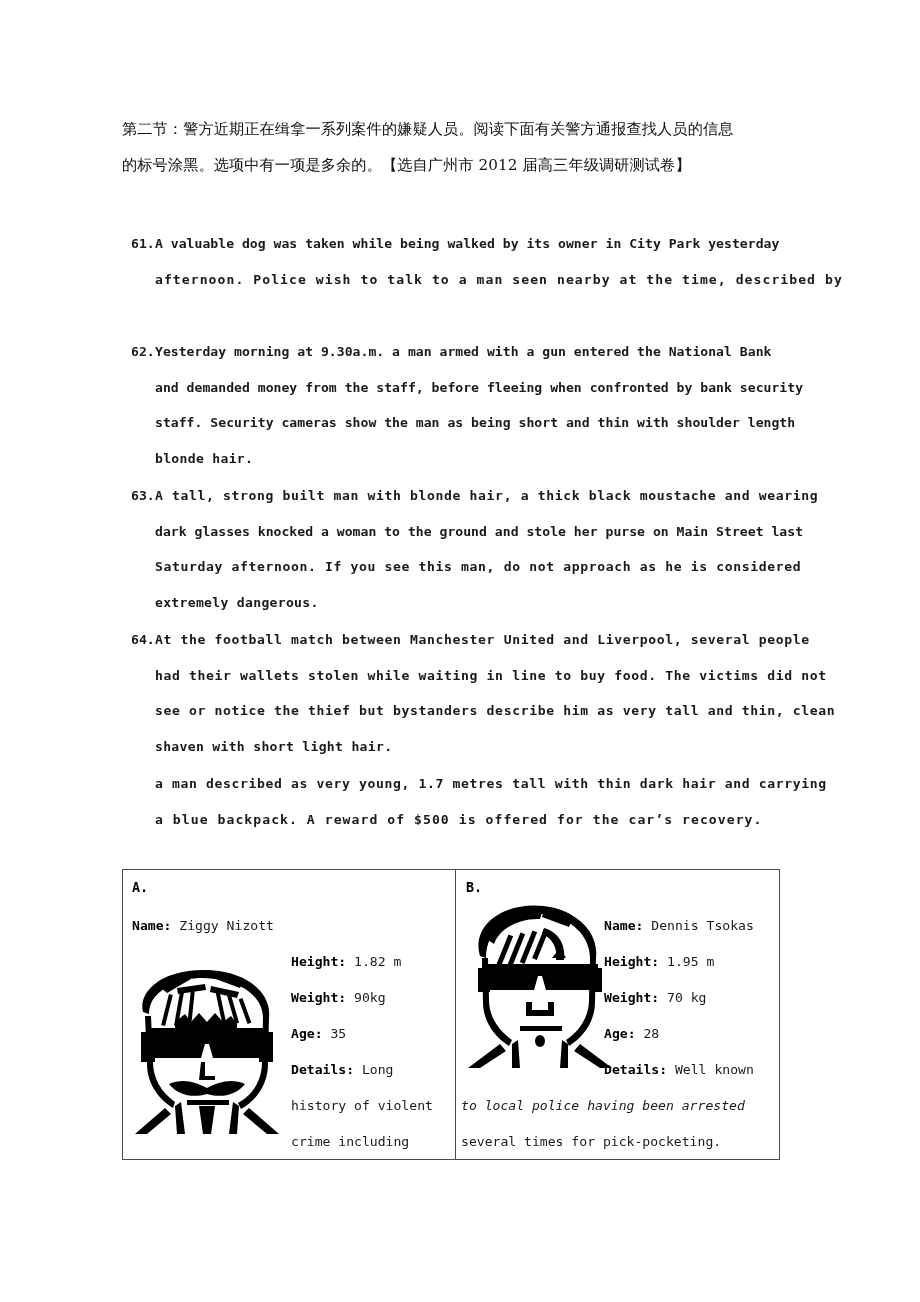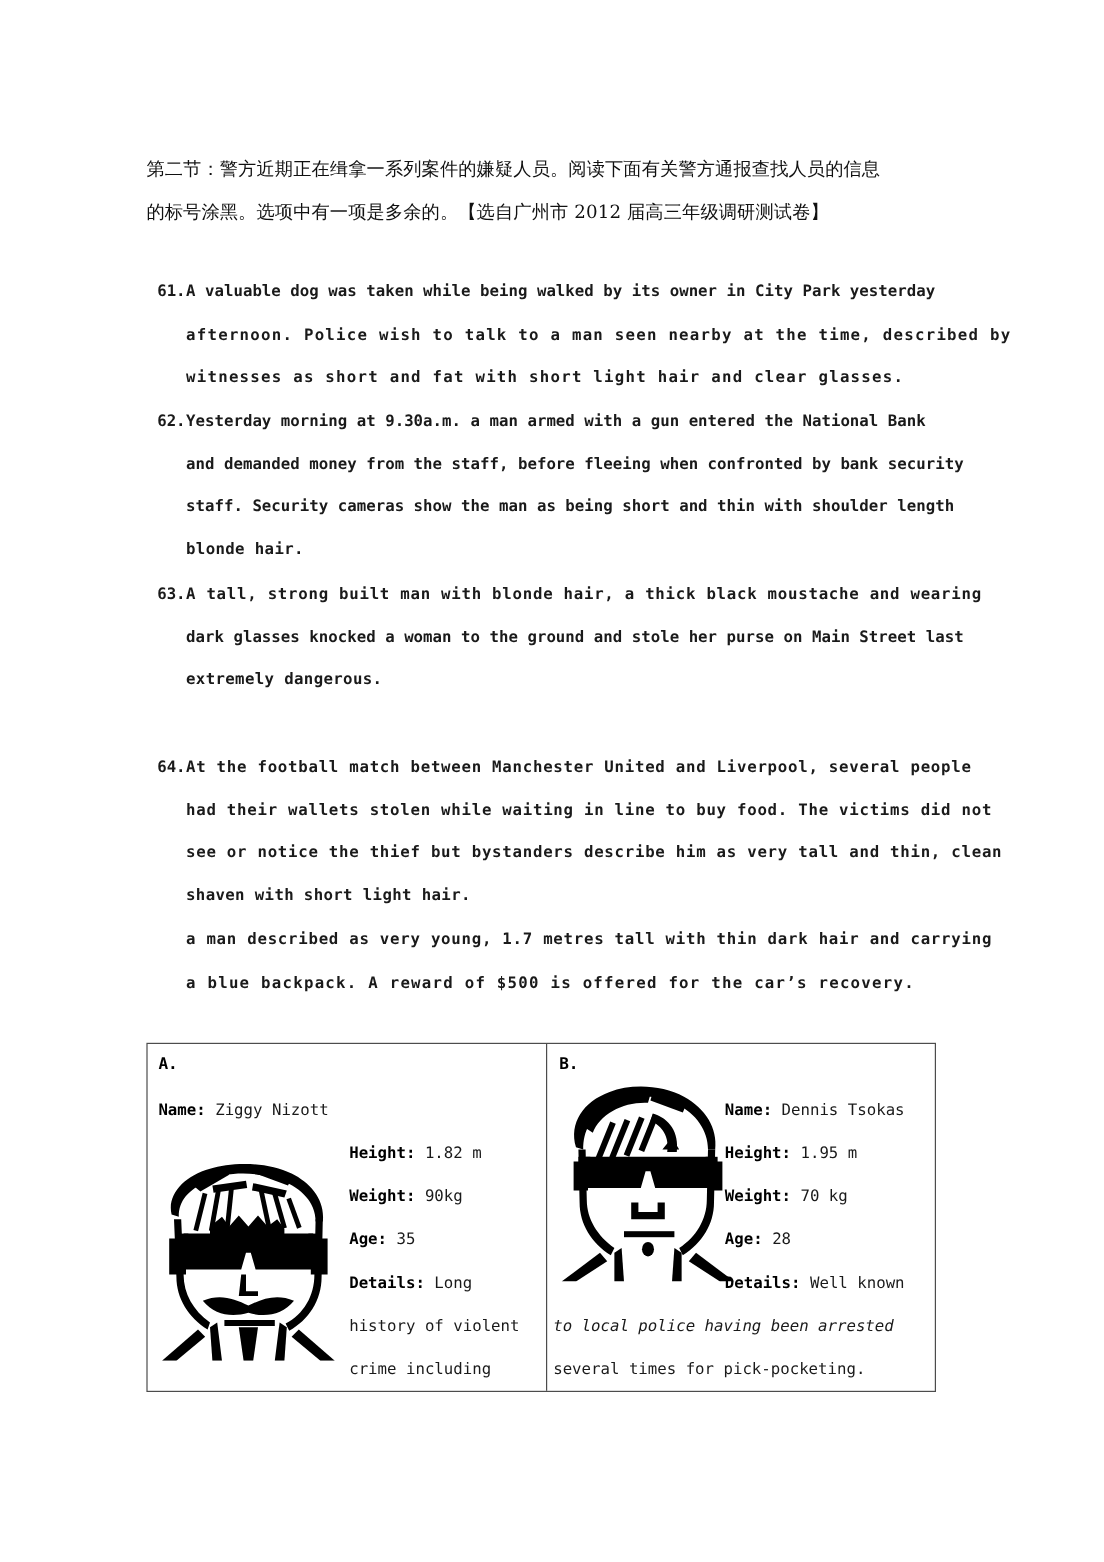--- a/index.html
+++ b/index.html
@@ -19,21 +19,21 @@
     position: absolute;
     left: 0; top: 0;
     width: 920px;
     height: 1302px;
   }
 
   
   .intro {
     position: absolute;
     left: 122px;
-    top: 124px;
+    top: 112px;
     width: 672px;
     font-family: "DejaVu Serif", "Liberation Serif", serif;
     font-size: 15.2px;
     line-height: 35.5px;
     letter-spacing: 0.1px;
     color: #111;
   }
   .intro-line { white-space: nowrap; }
   .intro-line.l2 { text-indent: 6px; }
 
@@ -137,33 +137,33 @@
 <div class="page">
 
   <div class="intro">
     <div class="intro-line">第二节：警方近期正在缉拿一系列案件的嫌疑人员。阅读下面有关警方通报查找人员的信息</div>
     <div class="intro-line">的标号涂黑。选项中有一项是多余的。【选自广州市 2012 届高三年级调研测试卷】</div>
   </div>
 
   <div class="q" style="top:226px;">
     <div class="qline"><span class="qnum">61.</span><span class="qbody sp4">A valuable dog was taken while being walked by its owner in City Park yesterday</span></div>
     <div class="qline"><span class="cont sp2">afternoon. Police wish to talk to a man seen nearby at the time, described by</span></div>
-    <div class="qline"><span class="cont sp2">witnesses as short and fat with short light hair and clear glasses.</span></div>
   </div>
 
   <div class="q" style="top:334px;">
     <div class="qline"><span class="qnum">62.</span><span class="qbody sp4">Yesterday morning at 9.30a.m. a man armed with a gun entered the National Bank</span></div>
     <div class="qline"><span class="cont sp4">and demanded money from the staff, before fleeing when confronted by bank security</span></div>
     <div class="qline"><span class="cont sp4">staff. Security cameras show the man as being short and thin with shoulder length</span></div>
     <div class="qline"><span class="cont sp1">blonde hair.</span></div>
   </div>
 
   <div class="q" style="top:478px;">
     <div class="qline"><span class="qnum">63.</span><span class="qbody sp5">A tall, strong built man with blonde hair, a thick black moustache and wearing</span></div>
     <div class="qline"><span class="cont sp4">dark glasses knocked a woman to the ground and stole her purse on Main Street last</span></div>
+    <div class="qline"><span class="cont sp5">Saturday afternoon. If you see this man, do not approach as he is considered</span></div>
     <div class="qline"><span class="cont sp1">extremely dangerous.</span></div>
   </div>
 
   <div class="q" style="top:622px;">
     <div class="qline"><span class="qnum">64.</span><span class="qbody sp5">At the football match between Manchester United and Liverpool, several people</span></div>
     <div class="qline"><span class="cont sp5">had their wallets stolen while waiting in line to buy food. The victims did not</span></div>
     <div class="qline"><span class="cont sp5">see or notice the thief but bystanders describe him as very tall and thin, clean</span></div>
     <div class="qline"><span class="cont sp1">shaven with short light hair.</span></div>
   </div>
 

